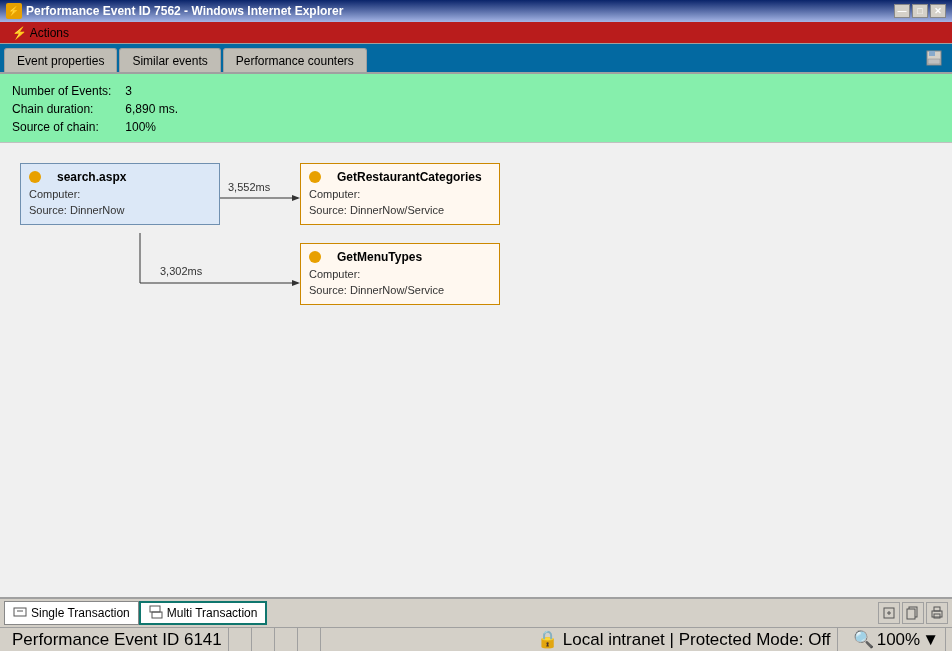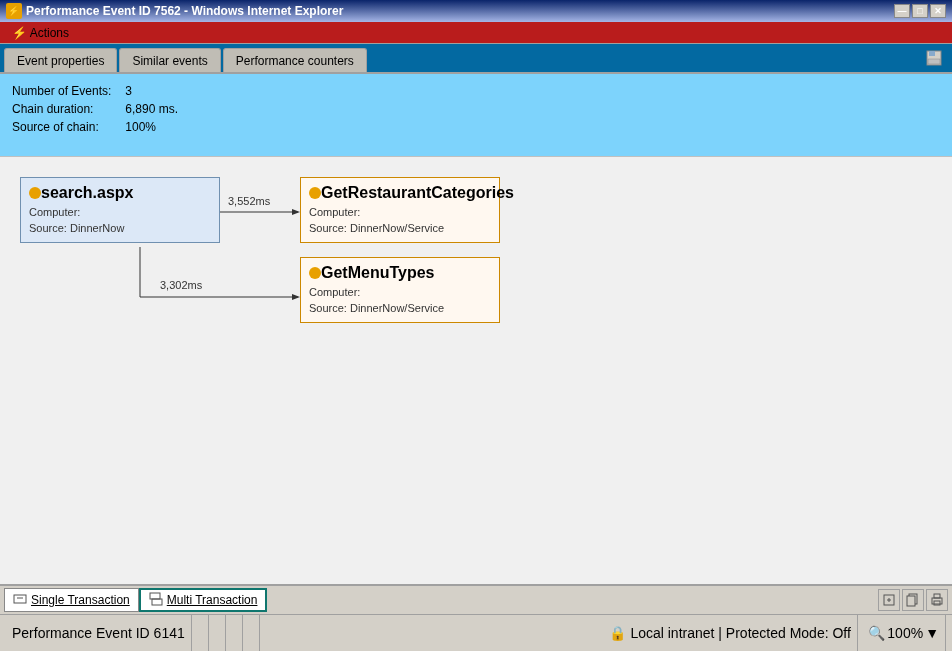--- a/index.html
+++ b/index.html
@@ -85,22 +85,22 @@
       width: 20px; height: 20px;
       display: flex; align-items: center; justify-content: center;
       cursor: pointer;
       position: absolute;
       right: 4px;
       bottom: 4px;
     }
 
     
     .stats-section {
-      background: #7dd3fc;
-      padding: 8px 12px 20px 12px;
+      background: #86efac;
+      padding: 8px 12px 6px 12px;
       border-bottom: 1px solid #c0c0c0;
     }
     .stats-row { font-size: 12px; line-height: 18px; color: #000; }
     .stats-label { display: inline-block; width: 110px; }
     .stats-value { font-weight: normal; }
 
     
     .diagram-area {
       background: #f0f0f0;
       padding: 20px 20px;
@@ -131,23 +131,23 @@
       left: 300px;
     }
     .node-box.target-node-2 {
       background: #fff8f0;
       border: 1px solid #cc8800;
       top: 100px;
       left: 300px;
     }
     .node-title {
       font-weight: bold;
-      font-size: 16px;
+      font-size: 12px;
       margin-bottom: 2px;
-      display: flex; align-items: center; gap: 0;
+      display: flex; align-items: center; gap: 16px;
     }
     .node-icon {
       width: 12px; height: 12px;
       background: #e8a000;
       border-radius: 50%;
       display: inline-block;
       flex-shrink: 0;
     }
     .node-detail { font-size: 11px; color: #333; line-height: 16px; }
 
@@ -159,21 +159,20 @@
     }
 
     
     .bottom-bar {
       background: #d4d0c8;
       height: 30px;
       border-top: 2px solid #a0a0a0;
       display: flex;
       align-items: center;
       padding: 0 4px;
-      text-decoration: underline;
     }
     .bottom-btn {
       height: 24px;
       padding: 2px 8px;
       background: #ffffff;
       border: 2px solid #0f766e;
       font-size: 12px;
       cursor: pointer;
       display: flex; align-items: center; gap: 4px;
     }
@@ -190,27 +189,27 @@
       background: #d4d0c8;
       border: 1px solid #a0a0a0;
       display: flex; align-items: center; justify-content: center;
       cursor: pointer;
       font-size: 10px;
     }
 
     
     .status-bar {
       background: #d4d0c8;
-      height: 37px;
+      height: 24px;
       display: flex;
       align-items: center;
       padding: 0 6px;
       border-top: 1px solid #a0a0a0;
-      font-size: 14px;
-      gap: 4px;
+      font-size: 17px;
+      gap: 10px;
     }
     .status-segment {
       padding: 0 6px;
       border-right: 1px solid #a0a0a0;
       height: 100%;
       display: flex; align-items: center;
     }
     .status-spacer { flex: 1; }
 
     

